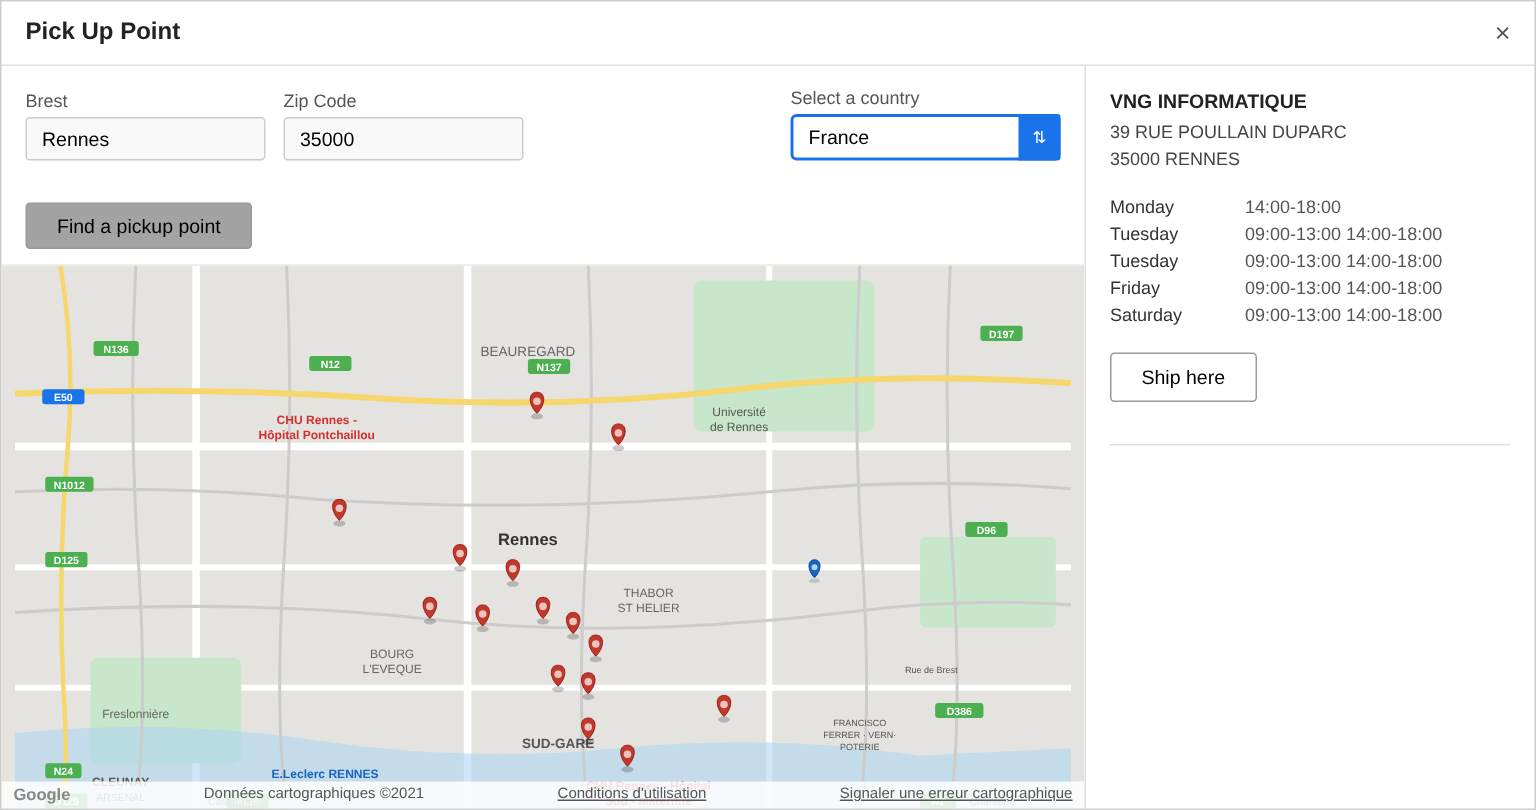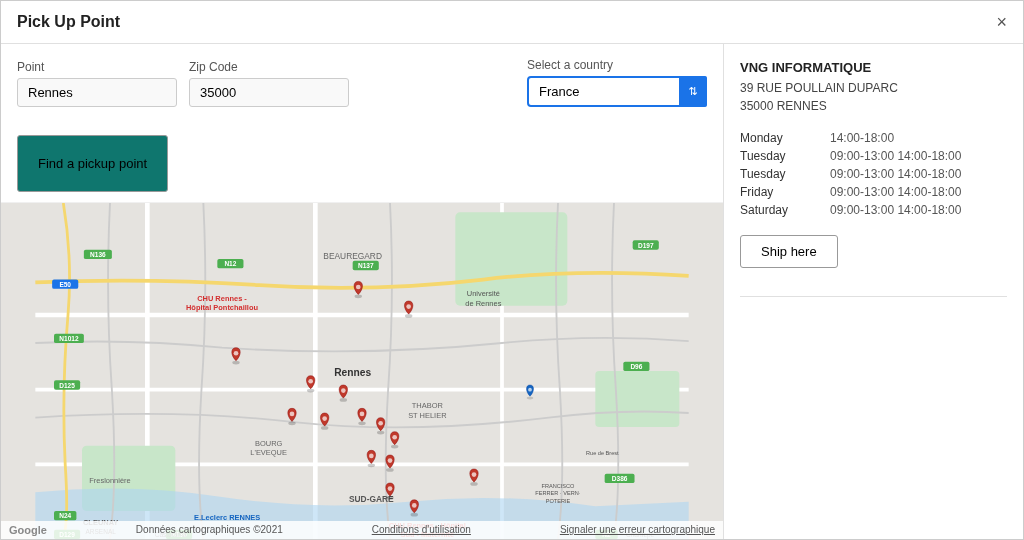--- a/index.html
+++ b/index.html
@@ -118,22 +118,22 @@
       display: flex;
       align-items: center;
       justify-content: center;
       border-radius: 0 2px 2px 0;
       pointer-events: none;
       color: #fff;
       font-size: 11px;
     }
 
     .find-btn {
-      padding: 20px 20px;
-      background: #0f766e;
+      padding: 7px 20px;
+      background: #a3a3a3;
       border: 1px solid #999;
       border-radius: 3px;
       font-size: 13px;
       cursor: pointer;
       font-weight: 500;
       white-space: nowrap;
       margin-top: 16px;
     }
 
     .map-container {
@@ -257,21 +257,21 @@
     <span class="modal-title">Pick Up Point</span>
     <button class="close-btn">×</button>
   </div>
 
   <div class="modal-body">
 
     <div class="left-panel">
 
       <div class="form-section">
         <div class="form-group">
-          <label>Point</label>
+          <label>Brest</label>
           <input type="text" value="Rennes" style="">
         </div>
 
         <div class="form-group">
           <label>Zip Code</label>
           <input type="text" value="35000" style="">
         </div>
 
         <div style="flex:1"></div>
 

